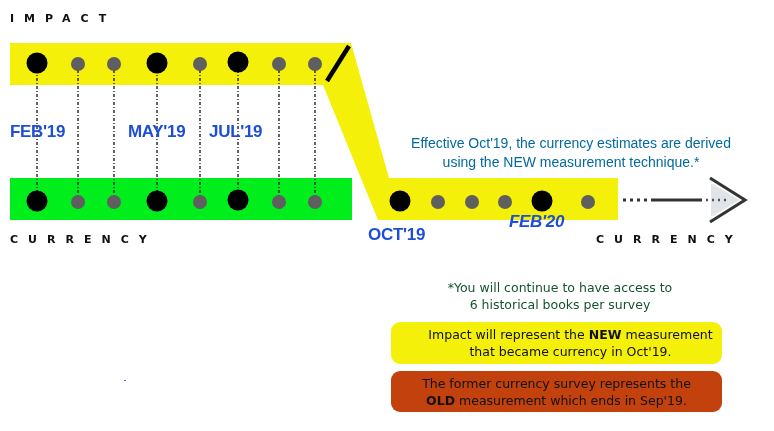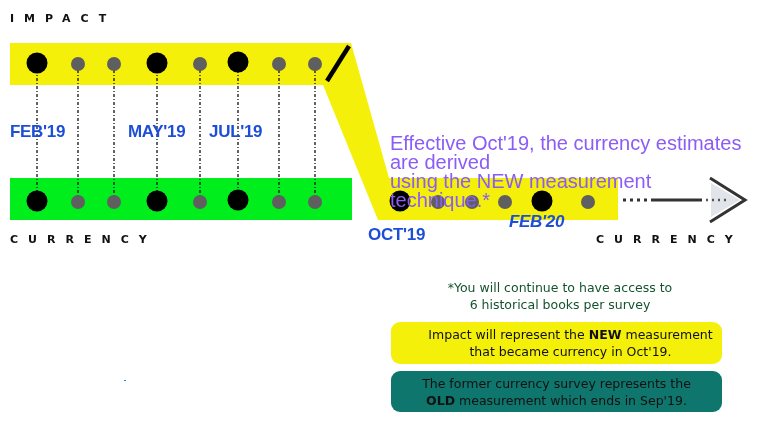--- a/index.html
+++ b/index.html
@@ -1,21 +1,21 @@
 <!DOCTYPE html>
 <html><head>
 <meta charset="utf-8">
 <style>
   html, body { margin:0; padding:0; background:#ffffff; }
   body { width:774px; height:431px; position:relative; overflow:hidden; font-family:"Liberation Sans", sans-serif; }
   .abs { position:absolute; }
   .heading { font-family:"DejaVu Sans", sans-serif; font-weight:bold; font-size:11px; letter-spacing:10px; color:#111; }
   .date { font-family:"Liberation Sans", sans-serif; font-weight:bold; font-size:17px; color:#1d4ed8; letter-spacing:-0.3px; }
   svg { position:absolute; left:0; top:0; }
-  .note { font-family:"Liberation Sans", sans-serif; font-size:20px; color:#8b5cf6; text-align:left; line-height:19px; }
+  .note { font-family:"Liberation Sans", sans-serif; font-size:14px; color:#0369a1; text-align:center; line-height:19px; }
   .foot { font-family:"DejaVu Sans", sans-serif; font-size:12.5px; color:#14532d; text-align:center; line-height:17px; }
   .box { position:absolute; border-radius:9px; font-family:"DejaVu Sans", sans-serif; font-size:12.5px; color:#111; text-align:center; line-height:17px; padding-top:4px; box-sizing:border-box; }
   .box b { font-weight:bold; }
 </style>
 </head>
 <body>
 
 <div class="abs heading" style="left:10px; top:12px;">IMPACT</div>
 <div class="abs heading" style="left:10px; top:233px;">CURRENCY</div>
 <div class="abs heading" style="left:596px; top:233px;">CURRENCY</div>
@@ -93,18 +93,18 @@
 <div class="abs foot" style="left:390px; top:279px; width:340px;">
   <div>*You will continue to have access to</div>
   <div>6 historical books per survey</div>
 </div>
 
 <div class="box" style="left:391px; top:322px; width:331px; height:42px; background:#f5f00a;padding-left:28px;">
   <div><span>Impact will represent the </span><b>NEW</b><span> measurement</span></div>
   <div>that became currency in Oct'19.</div>
 </div>
 
-<div class="box" style="left:391px; top:371px; width:331px; height:41px; background:#0f766e;">
+<div class="box" style="left:391px; top:371px; width:331px; height:41px; background:#c2410c;">
   <div>The former currency survey represents the</div>
   <div><b>OLD</b><span> measurement which ends in Sep'19.</span></div>
 </div>
 
 <div class="abs" style="left:124px; top:380px; width:2px; height:1px; background:#3a7bd5;"></div>
 
 </body></html>

